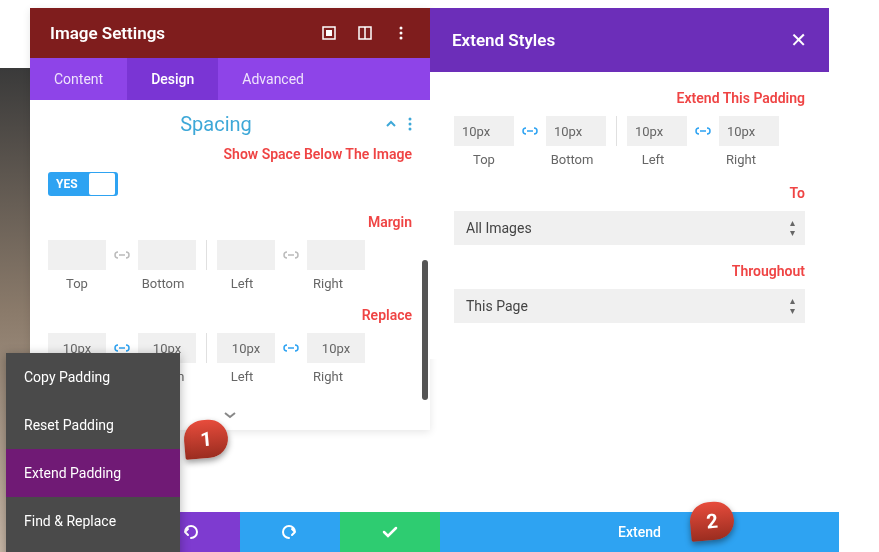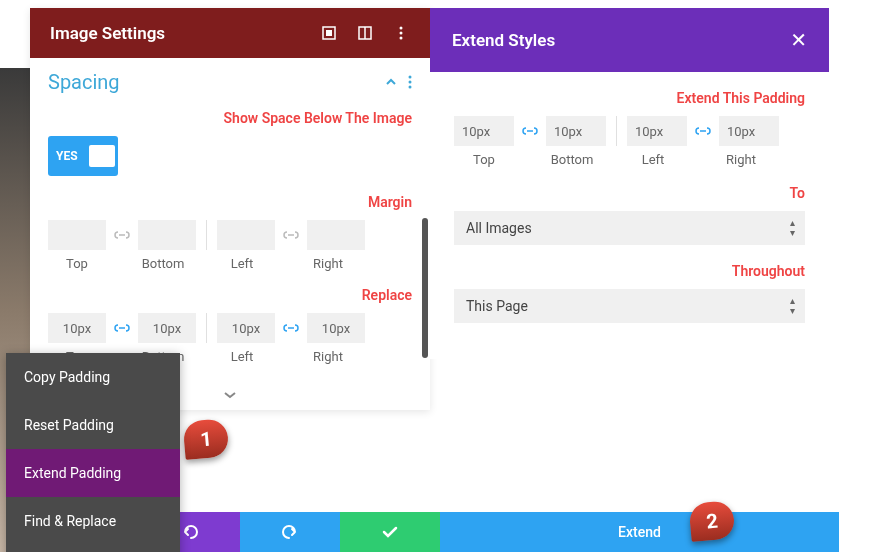--- a/index.html
+++ b/index.html
@@ -11,26 +11,26 @@
 .hdr { background: #7f1d1d; color: #fff; height: 50px; display: flex; align-items: center; padding: 0 20px; }
 .hdr-title { font-size: 17px; font-weight: 600; flex: 1; }
 .hdr-icons { display: flex; gap: 18px; align-items: center; }
 .hdr-icon { width: 18px; height: 18px; display: flex; align-items: center; justify-content: center; cursor: pointer; }
 
 .tabs { background: #8e44e8; display: flex; height: 42px; }
 .tab { padding: 0 24px; display: flex; align-items: center; color: rgba(255,255,255,.85); font-size: 14px; cursor: pointer; }
 .tab.active { background: #7a35d4; color: #fff; font-weight: 500; }
 
 .body-area { padding: 12px 18px 0 18px; position: relative; }
-.section-hdr { display: flex; align-items: center; margin-bottom: 16px; }
+.section-hdr { display: flex; align-items: center; margin-bottom: 10px; text-align: center; }
 .section-title { color: #3ea8d8; font-size: 20px; font-weight: 400; flex: 1; }
 .section-icons { display: flex; gap: 10px; align-items: center; color: #3ea8d8; }
 
 .field-label { font-size: 14px; font-weight: 600; color: #ef4444; margin-bottom: 10px; text-align: right; }
-.toggle { display: inline-flex; align-items: center; background: #2ea3f2; border-radius: 3px; height: 40px; width: 70px; position: relative; margin-bottom: 18px; cursor: pointer; }
+.toggle { display: inline-flex; align-items: center; background: #2ea3f2; border-radius: 3px; height: 24px; width: 70px; position: relative; margin-bottom: 18px; cursor: pointer; }
 .toggle-text { color: #fff; font-size: 12px; font-weight: 700; padding-left: 8px; }
 .toggle-knob { position: absolute; right: 3px; width: 26px; height: 22px; background: #fff; border-radius: 2px; }
 
 .spacing-group { margin-bottom: 16px; }
 .spacing-row { display: flex; align-items: center; gap: 4px; margin-bottom: 6px; }
 .sp-input { width: 58px; height: 30px; background: #f0f0f0; border: none; font-size: 13px; text-align: center; color: #666; }
 .sp-link { color: #2ea3f2; padding: 0 4px; cursor: pointer; }
 .sp-link.off { color: #bbb; }
 .sp-sep { width: 1px; height: 30px; background: #e0e0e0; margin: 0 6px; }
 .spacing-labels { display: flex; gap: 4px; font-size: 13px; color: #666; }
@@ -98,20 +98,25 @@
       </div>
       <div class="hdr-icon">
         <svg width="4" height="14" viewBox="0 0 4 14">
             <circle cx="2" cy="2" r="1.5" fill="#fff"></circle>
             <circle cx="2" cy="7" r="1.5" fill="#fff"></circle>
             <circle cx="2" cy="12" r="1.5" fill="#fff"></circle>
           </svg>
       </div>
     </div>
   </div>
+  <div class="tabs">
+    <div class="tab">Content</div>
+    <div class="tab active">Design</div>
+    <div class="tab">Advanced</div>
+  </div>
   <div class="body-area">
     <div class="section-hdr">
       <div class="section-title">Spacing</div>
       <div class="section-icons">
         <span>
             <svg width="14" height="14" viewBox="0 0 14 14">
               <path d="M3 9l4-4 4 4" fill="none" stroke="#3ea8d8" stroke-width="2"></path>
             </svg>
           </span>
         <span>

